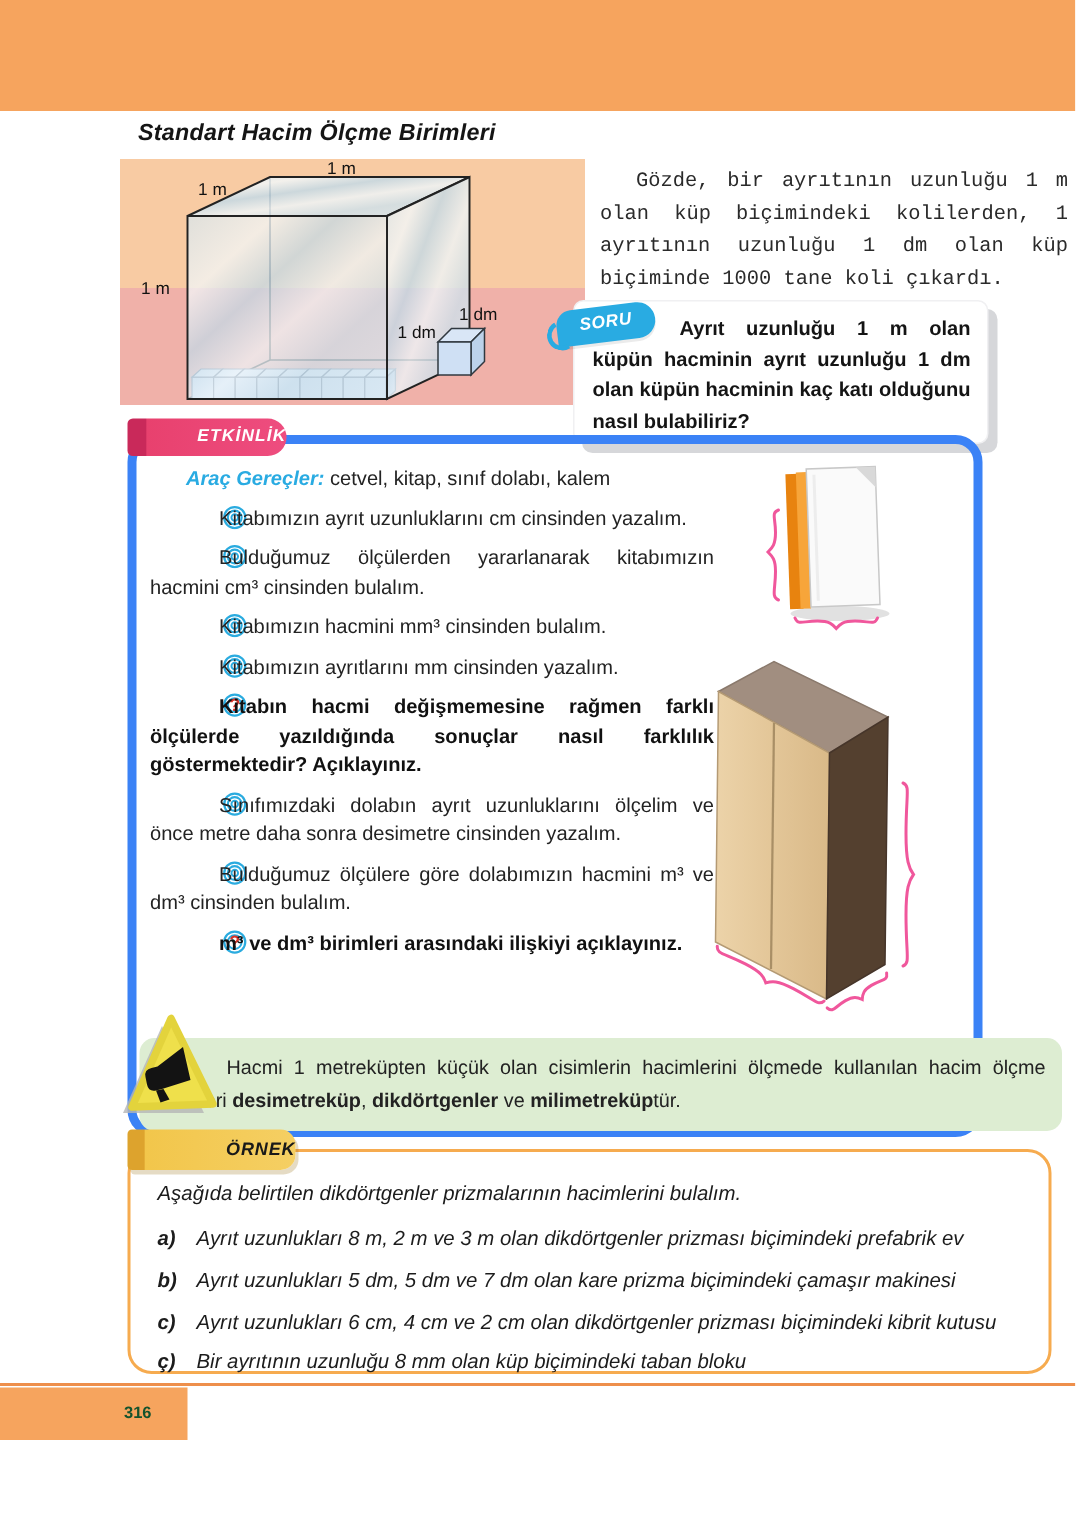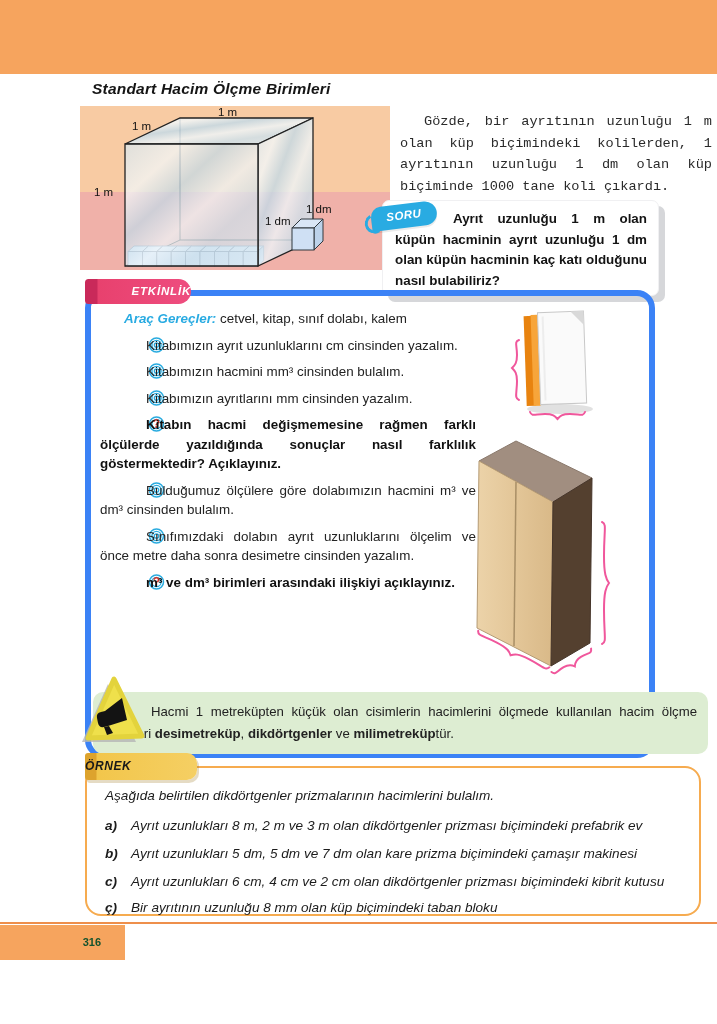--- a/index.html
+++ b/index.html
@@ -92,21 +92,21 @@
     font-size:13.2px; line-height:21.5px; text-indent:46px; color:#222; text-align:justify;
   }
   .megaphone { left:80px; top:676px; }
 
   
   .ornek-ribbon {
     left:85px; top:753px; width:112px; height:27px;
     background:linear-gradient(90deg,#dda32d 0px,#dda32d 11px,#f2c64b 12px,#f5cf63 100%);
     border-radius:3px 10px 10px 3px; box-shadow:2px 3px 0 rgba(150,110,20,0.25);
     color:#191919; font-size:12px; font-weight:bold; font-style:italic;
-    text-align:left; line-height:26px; letter-spacing:0.6px;
+    text-align:right; line-height:26px; letter-spacing:0.6px;padding-left:21px;
   }
   .ornek-box {
     left:85px; top:766px; width:616px; height:150px;
     border:2px solid #f6ab4f; border-radius:16px;
   }
   .ornek-intro {
     position:absolute; left:18px; top:20px; width:580px;
     font-size:13.6px; font-style:italic; color:#1b1b1b;
   }
   .ornek-item { position:absolute; left:18px; width:588px; display:flex; font-size:13.6px; font-style:italic; }
@@ -195,41 +195,46 @@
       </p>
       <p class="item"><span class="bullet"><svg width="17" height="16" viewBox="0 0 16 16">
               <circle cx="8" cy="8" r="7" fill="#ffffff" stroke="#2aabdf" stroke-width="1.5"></circle>
               <circle cx="8" cy="8" r="4.6" fill="none" stroke="#2aabdf" stroke-width="1.4"></circle>
               <circle cx="8" cy="8" r="2.2" fill="none" stroke="#2aabdf" stroke-width="1.3"></circle>
             </svg></span><span>Kitabımızın ayrıt uzunluklarını cm cinsinden yazalım.</span></p>
       <p class="item"><span class="bullet"><svg width="17" height="16" viewBox="0 0 16 16">
               <circle cx="8" cy="8" r="7" fill="#ffffff" stroke="#2aabdf" stroke-width="1.5"></circle>
               <circle cx="8" cy="8" r="4.6" fill="none" stroke="#2aabdf" stroke-width="1.4"></circle>
               <circle cx="8" cy="8" r="2.2" fill="none" stroke="#2aabdf" stroke-width="1.3"></circle>
+            </svg></span><span>Bulduğumuz ölçülerden yararlanarak kitabımızın hacmini cm³ cinsinden bulalım.</span></p>
+      <p class="item"><span class="bullet"><svg width="17" height="16" viewBox="0 0 16 16">
+              <circle cx="8" cy="8" r="7" fill="#ffffff" stroke="#2aabdf" stroke-width="1.5"></circle>
+              <circle cx="8" cy="8" r="4.6" fill="none" stroke="#2aabdf" stroke-width="1.4"></circle>
+              <circle cx="8" cy="8" r="2.2" fill="none" stroke="#2aabdf" stroke-width="1.3"></circle>
             </svg></span><span>Kitabımızın hacmini mm³ cinsinden bulalım.</span></p>
       <p class="item"><span class="bullet"><svg width="17" height="16" viewBox="0 0 16 16">
               <circle cx="8" cy="8" r="7" fill="#ffffff" stroke="#2aabdf" stroke-width="1.5"></circle>
               <circle cx="8" cy="8" r="4.6" fill="none" stroke="#2aabdf" stroke-width="1.4"></circle>
               <circle cx="8" cy="8" r="2.2" fill="none" stroke="#2aabdf" stroke-width="1.3"></circle>
             </svg></span><span>Kitabımızın ayrıtlarını mm cinsinden yazalım.</span></p>
       <p class="item bold"><span class="bullet"><svg width="17" height="16" viewBox="0 0 16 16">
               <circle cx="8" cy="8" r="7" fill="#ffffff" stroke="#2aabdf" stroke-width="1.5"></circle>
               <circle cx="8" cy="8" r="4.6" fill="none" stroke="#2aabdf" stroke-width="1.3"></circle>
               <text x="8" y="12.2" text-anchor="middle" font-size="12" font-weight="bold" fill="#d93327" font-family="Liberation Sans,sans-serif">?</text>
             </svg></span><span>Kitabın hacmi değişmemesine rağmen farklı ölçülerde yazıldığında sonuçlar nasıl farklılık göstermektedir? Açıklayınız.</span></p>
       <p class="item"><span class="bullet"><svg width="17" height="16" viewBox="0 0 16 16">
               <circle cx="8" cy="8" r="7" fill="#ffffff" stroke="#2aabdf" stroke-width="1.5"></circle>
               <circle cx="8" cy="8" r="4.6" fill="none" stroke="#2aabdf" stroke-width="1.4"></circle>
               <circle cx="8" cy="8" r="2.2" fill="none" stroke="#2aabdf" stroke-width="1.3"></circle>
+            </svg></span><span>Sınıfımızdaki dolabın ayrıt uzunluklarını ölçelim ve önce metre daha sonra desimetre cinsinden yazalım.</span></p>
+      <p class="item"><span class="bullet"><svg width="17" height="16" viewBox="0 0 16 16">
+              <circle cx="8" cy="8" r="7" fill="#ffffff" stroke="#2aabdf" stroke-width="1.5"></circle>
+              <circle cx="8" cy="8" r="4.6" fill="none" stroke="#2aabdf" stroke-width="1.4"></circle>
+              <circle cx="8" cy="8" r="2.2" fill="none" stroke="#2aabdf" stroke-width="1.3"></circle>
             </svg></span><span>Bulduğumuz ölçülere göre dolabımızın hacmini m³ ve dm³ cinsinden bulalım.</span></p>
-      <p class="item"><span class="bullet"><svg width="17" height="16" viewBox="0 0 16 16">
-              <circle cx="8" cy="8" r="7" fill="#ffffff" stroke="#2aabdf" stroke-width="1.5"></circle>
-              <circle cx="8" cy="8" r="4.6" fill="none" stroke="#2aabdf" stroke-width="1.4"></circle>
-              <circle cx="8" cy="8" r="2.2" fill="none" stroke="#2aabdf" stroke-width="1.3"></circle>
-            </svg></span><span>Sınıfımızdaki dolabın ayrıt uzunluklarını ölçelim ve önce metre daha sonra desimetre cinsinden yazalım.</span></p>
       <p class="item bold"><span class="bullet"><svg width="17" height="16" viewBox="0 0 16 16">
               <circle cx="8" cy="8" r="7" fill="#ffffff" stroke="#2aabdf" stroke-width="1.5"></circle>
               <circle cx="8" cy="8" r="4.6" fill="none" stroke="#2aabdf" stroke-width="1.3"></circle>
               <text x="8" y="12.2" text-anchor="middle" font-size="12" font-weight="bold" fill="#d93327" font-family="Liberation Sans,sans-serif">?</text>
             </svg></span><span>m³ ve dm³ birimleri arasındaki ilişkiyi açıklayınız.</span></p>
     </div>
 
     <svg class="abs book-img" width="100" height="120" viewBox="0 0 100 120">
       <ellipse cx="52" cy="103" rx="33" ry="5" fill="#c9c9c9" opacity="0.55"></ellipse>
       <g transform="rotate(-2 50 50)">

